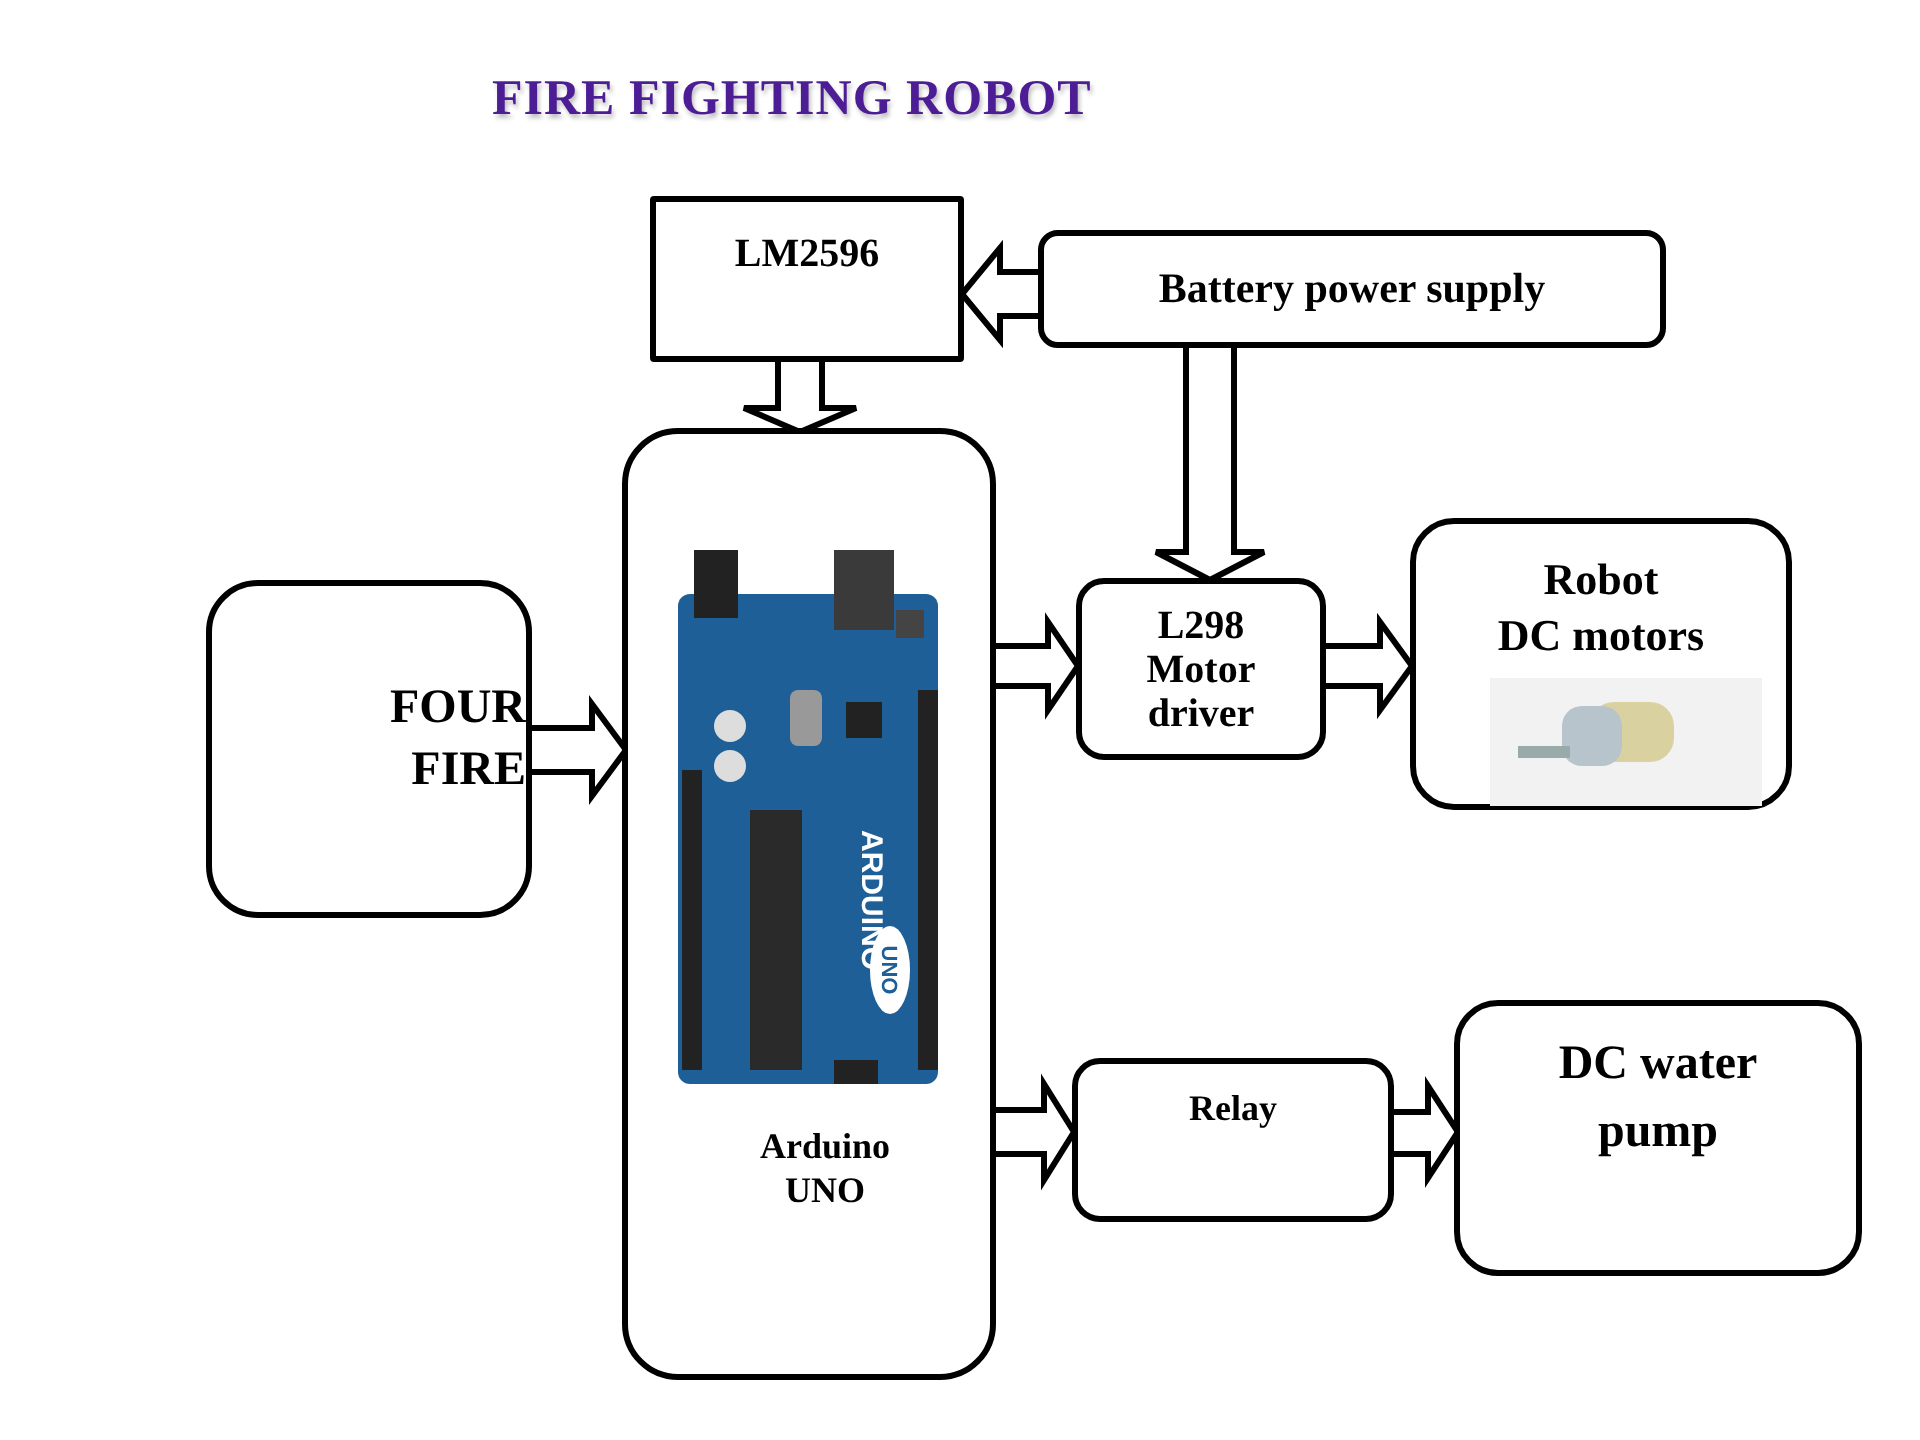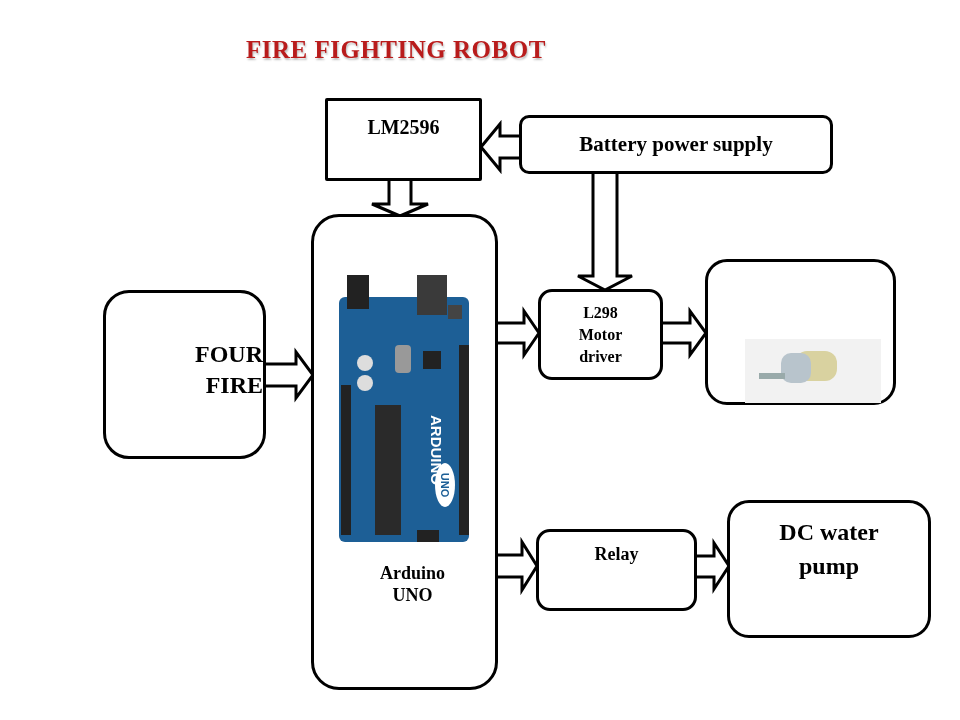--- a/index.html
+++ b/index.html
@@ -1,19 +1,19 @@
 <!DOCTYPE html>
 <html><head>
 <meta charset="utf-8">
 <style>
   html, body { margin:0; padding:0; background:#ffffff; }
   body { width:960px; height:720px; position:relative; overflow:hidden;
          font-family:"Liberation Serif", serif; }
   .title { position:absolute; left:246px; top:36px; font-size:25px; font-weight:bold;
-           color:#b91c1c; letter-spacing:0.5px; text-shadow:1px 2px 2px rgba(0,0,0,0.25); }
+           color:#4c1d95; letter-spacing:0.5px; text-shadow:1px 2px 2px rgba(0,0,0,0.25); }
   .box { position:absolute; border:3px solid #000; border-radius:18px; background:#fff;
          box-sizing:border-box; font-weight:bold; color:#000; text-align:center; }
   .lbl { position:absolute; left:0; right:0; line-height:1.2; }
   svg.arrows { position:absolute; left:0; top:0; }
   .board { position:absolute; }
   .motor-img { position:absolute; }
 </style>
 </head>
 <body>
 
@@ -73,28 +73,32 @@
     <text x="112" y="214" fill="#1d5f96" font-size="11" font-weight="bold" font-family="Liberation Sans, sans-serif" transform="rotate(90 112 210)" text-anchor="middle">UNO</text>
     <rect x="84" y="255" width="22" height="12" fill="#222"></rect>
   </svg>
   <div class="lbl" style="top:345px; font-size:18px; line-height:22px; padding-left:16px;">
     <div>Arduino</div>
     <div>UNO</div>
   </div>
 </div>
 
 <div class="box" style="left:538px; top:289px; width:125px; height:91px; border-radius:14px;">
-  <div class="lbl" style="top:10px; font-size:16px; line-height:22px;">
+  <div class="lbl" style="top:10px; font-size:20px; line-height:22px;">
     <div>L298</div>
     <div>Motor</div>
     <div>driver</div>
   </div>
 </div>
 
 <div class="box" style="left:705px; top:259px; width:191px; height:146px; border-radius:22px;">
+  <div class="lbl" style="top:14px; font-size:22px; line-height:28px;">
+    <div>Robot</div>
+    <div>DC motors</div>
+  </div>
   <svg class="motor-img" style="left:37px; top:77px;" width="136" height="64" viewBox="0 0 136 64">
     <rect width="136" height="64" fill="#f2f2f2"></rect>
     <rect x="50" y="12" width="42" height="30" rx="12" fill="#d9d2a0"></rect>
     <rect x="36" y="14" width="30" height="30" rx="10" fill="#b8c4cc"></rect>
     <rect x="14" y="34" width="26" height="6" fill="#9aa"></rect>
   </svg>
 </div>
 
 <div class="box" style="left:536px; top:529px; width:161px; height:82px; border-radius:14px;text-align:center;">
   <div class="lbl" style="top:12px; font-size:18px;">Relay</div>

